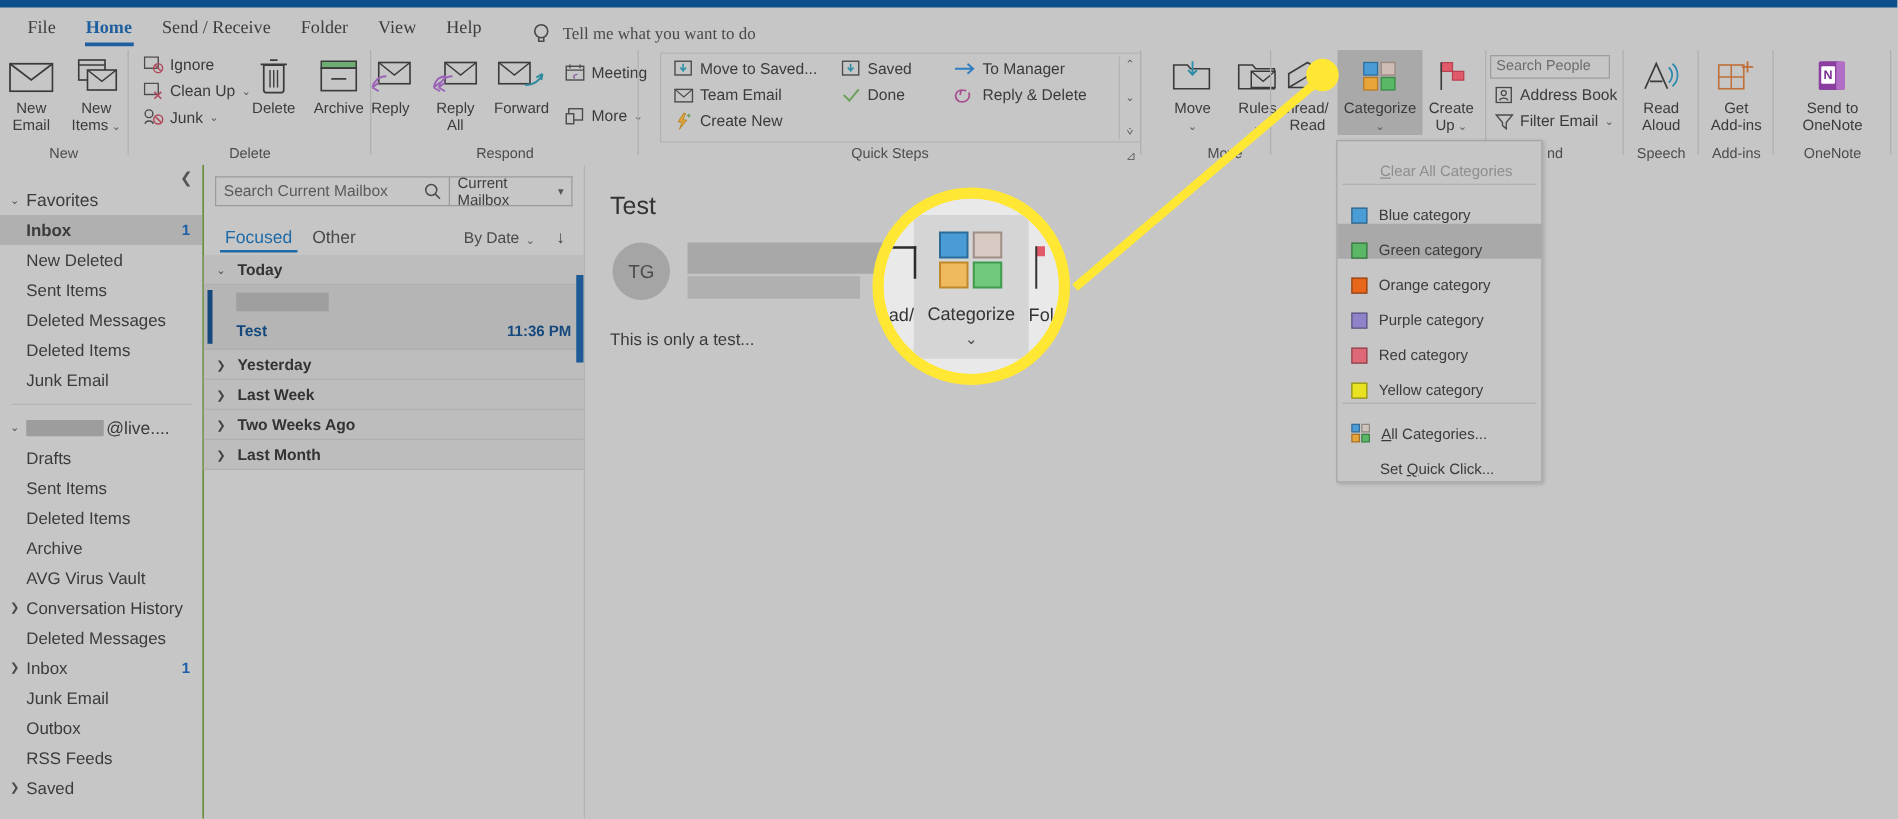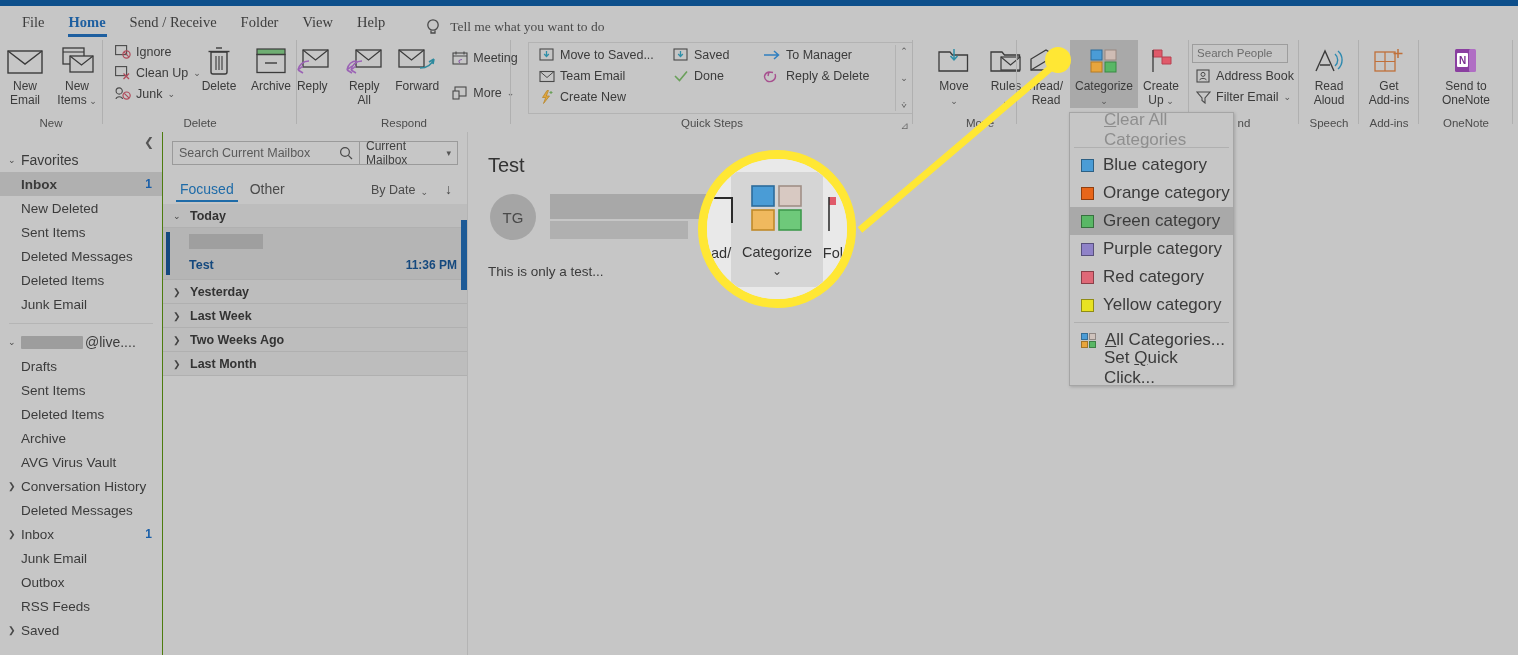--- a/index.html
+++ b/index.html
@@ -212,22 +212,22 @@
   }
 
   
   .menu {
     position: absolute; left: 1069px; top: 112px; width: 165px;
     background: #c6c6c6; border: 1px solid #a5a5a5; z-index: 60;
     box-shadow: 1px 1px 3px rgba(0,0,0,0.18);
     padding: 3px 0 3px 0;
   }
   .menuitem {
-    height: 28px; display: flex; align-items: center; gap: 9px;
-    padding-left: 11px; font-size: 17px; color: #3b3b3b; cursor: default;
+    height: 28px; display: flex; align-items: flex-end; gap: 9px;
+    padding-left: 11px; font-size: 12px; color: #3b3b3b; cursor: default;
   }
   .menuitem.disabled { color: #8e8e8e; justify-content: flex-start; padding-left: 34px; }
   .menuitem.sel { background: #a9a9a9; }
   .swatch { width: 13px; height: 13px; border: 1px solid rgba(0,0,0,0.38); flex: none; }
   .menudiv { height: 1px; background: #b0b0b0; margin: 3px 4px; }
   .allcat-ico { width: 15px; height: 15px; display: grid; grid-template-columns: 1fr 1fr; grid-template-rows: 1fr 1fr; gap: 1px; flex: none; }
   .allcat-ico i { display: block; border: 1px solid rgba(0,0,0,0.30); }
   .uline { text-decoration: underline; }
 
   svg { display: block; }
@@ -819,27 +819,27 @@
   <div class="menu">
     <div class="menuitem disabled">
       <span><span class="uline">C</span><span>lear All Categories</span></span>
     </div>
     <div class="menudiv"></div>
 
     <div class="menuitem">
       <span class="swatch" style="background:#4a9cd6;"></span>
       <span>Blue category</span>
     </div>
+    <div class="menuitem sel">
+      <span class="swatch" style="background:#59b765;"></span>
+      <span>Green category</span>
+    </div>
     <div class="menuitem">
       <span class="swatch" style="background:#e8661a;"></span>
       <span>Orange category</span>
-    </div>
-    <div class="menuitem sel">
-      <span class="swatch" style="background:#59b765;"></span>
-      <span>Green category</span>
     </div>
     <div class="menuitem">
       <span class="swatch" style="background:#8f82c8;"></span>
       <span>Purple category</span>
     </div>
     <div class="menuitem">
       <span class="swatch" style="background:#df6877;"></span>
       <span>Red category</span>
     </div>
     <div class="menuitem">

